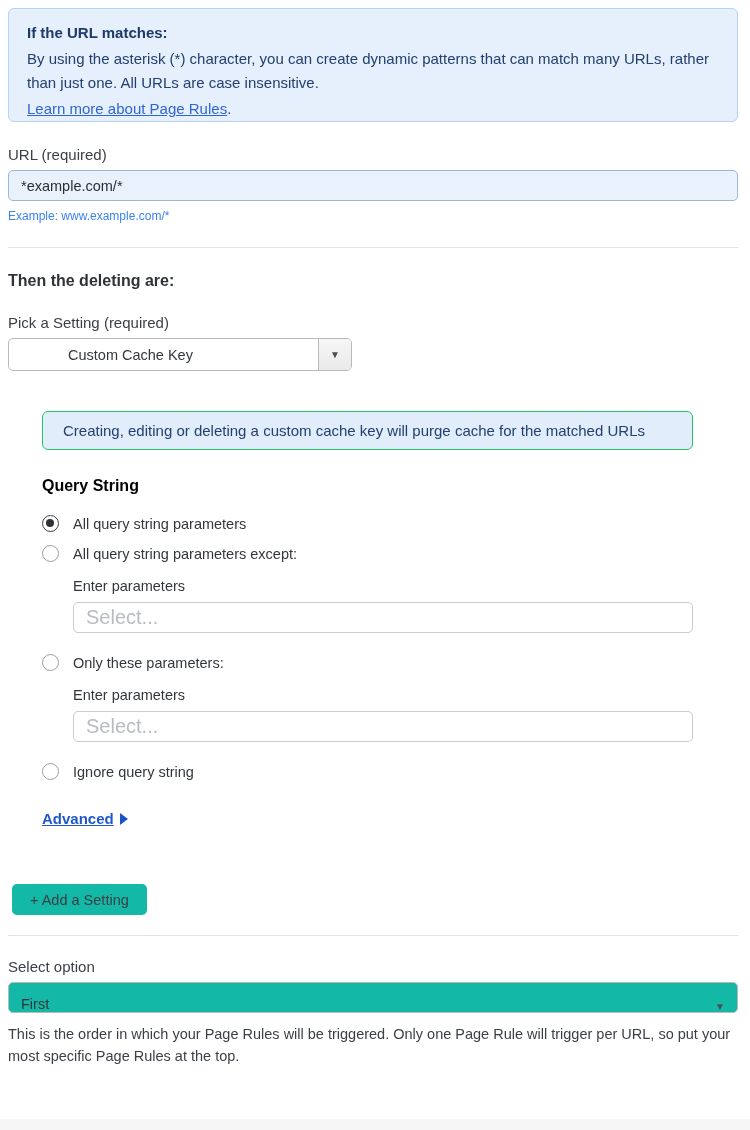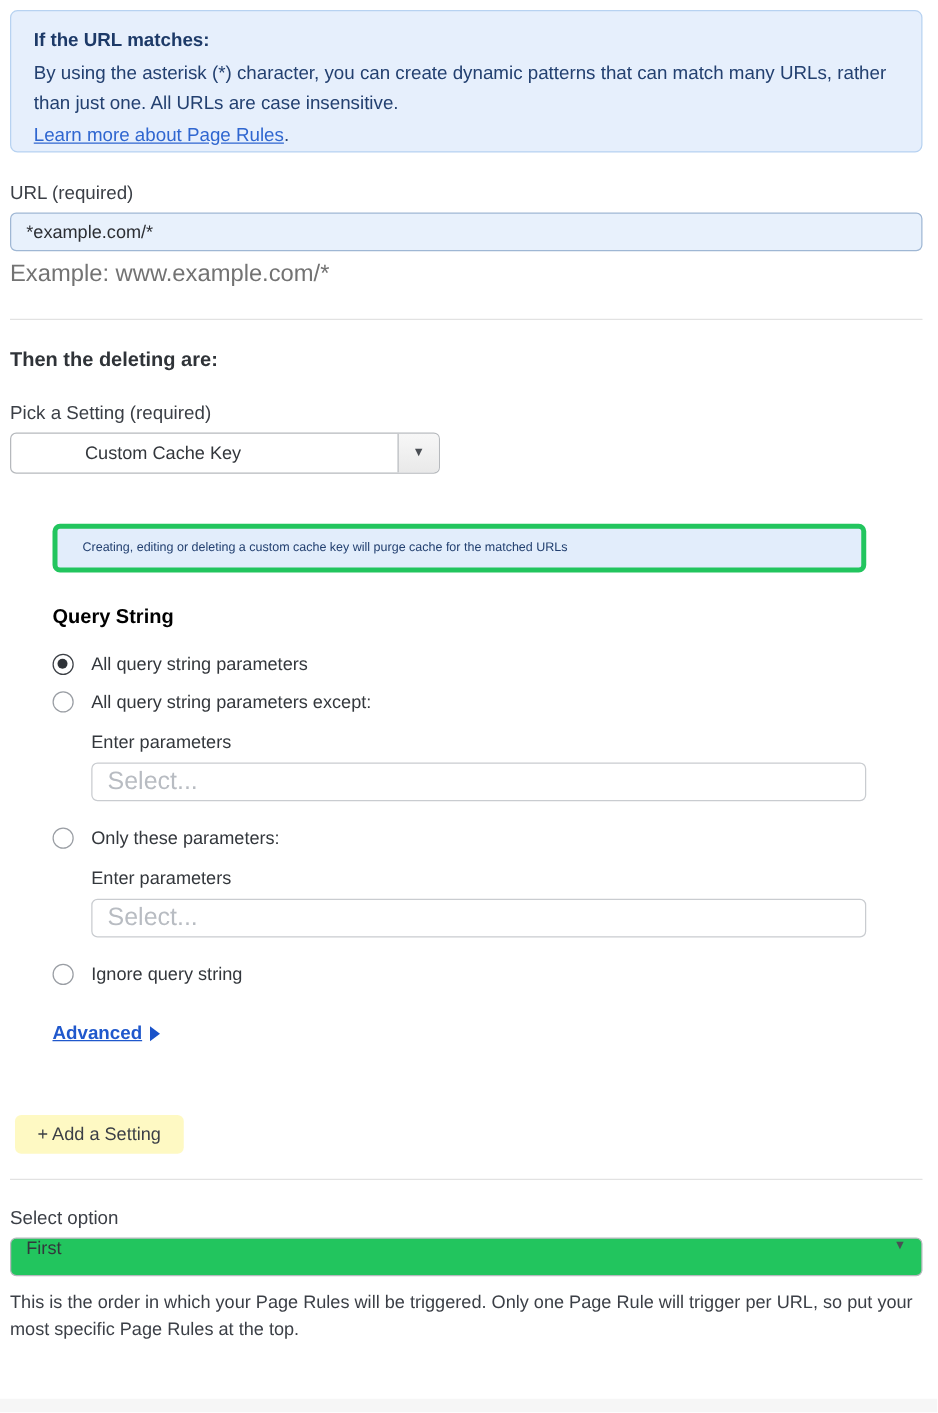--- a/index.html
+++ b/index.html
@@ -50,21 +50,21 @@
     height: 31px;
     background: #e8f1fc;
     border: 1px solid #9fb7d4;
     border-radius: 5px;
     font-family: "Liberation Sans", sans-serif;
     font-size: 14.5px;
     color: #2b2e33;
     padding: 0 12px;
     outline: none;
   }
-  .helper-text { font-size: 19px; color: #737373; margin-top: 8px; }
+  .helper-text { font-size: 12px; color: #3b82f6; margin-top: 8px; }
 
   .divider { border: none; border-top: 1px solid #e2e2e2; margin: 24px 0; }
 
   .section-heading { font-size: 16px; font-weight: bold; color: #2f3338; margin-bottom: 24px; }
 
   
   .dropdown {
     width: 344px;
     height: 33px;
     border: 1px solid #b6b9bd;
@@ -93,24 +93,24 @@
     justify-content: center;
   }
   .caret-down { font-size: 10px; color: #4a4e54; }
 
   
   .settings-panel { margin: 40px 0 0 34px; }
 
   .notice-box {
     width: 651px;
     background: #e2edfb;
-    border: 4px solid #22c55e;
+    border: 1px solid #22c55e;
     border-radius: 6px;
     padding: 10px 20px;
-    font-size: 10px;
+    font-size: 15px;
     color: #234070;
     margin-bottom: 27px;
   }
 
   .qs-heading { font-size: 16px; font-weight: bold; color: #000000; margin-bottom: 20px; }
 
   .radio-row { display: flex; align-items: center; margin-bottom: 13px; }
   .radio {
     width: 17px; height: 17px;
     border: 1.5px solid #9a9ea4;
@@ -156,41 +156,41 @@
   .advanced-caret {
     width: 0; height: 0;
     border-left: 8px solid #1a52c9;
     border-top: 6px solid transparent;
     border-bottom: 6px solid transparent;
     margin-left: 6px;
   }
 
   .add-setting-btn {
     margin-top: 56px;
-    background: #fef9c3;
+    background: #14b8a6;
     border: none;
     border-radius: 5px;
     padding: 0 18px;
     height: 31px;
     font-family: "Liberation Sans", sans-serif;
     font-size: 14.5px;
     color: #3b3f46;
     cursor: pointer;
     margin-left: 4px;
   }
 
   
   .order-select {
     width: 730px;
     height: 31px;
     border: 1px solid #b6b9bd;
     border-radius: 5px;
-    background: #22c55e;
-    display: flex;
-    align-items: flex-start;
+    background: #14b8a6;
+    display: flex;
+    align-items: flex-end;
     padding: 0 12px;
     font-size: 14.5px;
     color: #33373c;
     cursor: pointer;
     position: relative;
   }
   .order-select .caret-down { position: absolute; right: 12px; }
   .order-help {
     font-size: 14.5px;
     color: #3b3f46;

